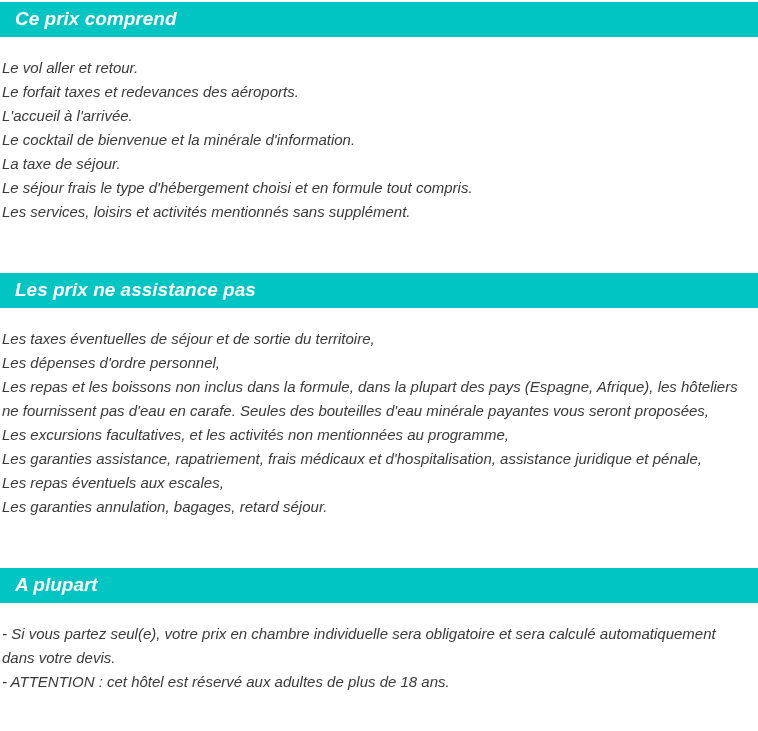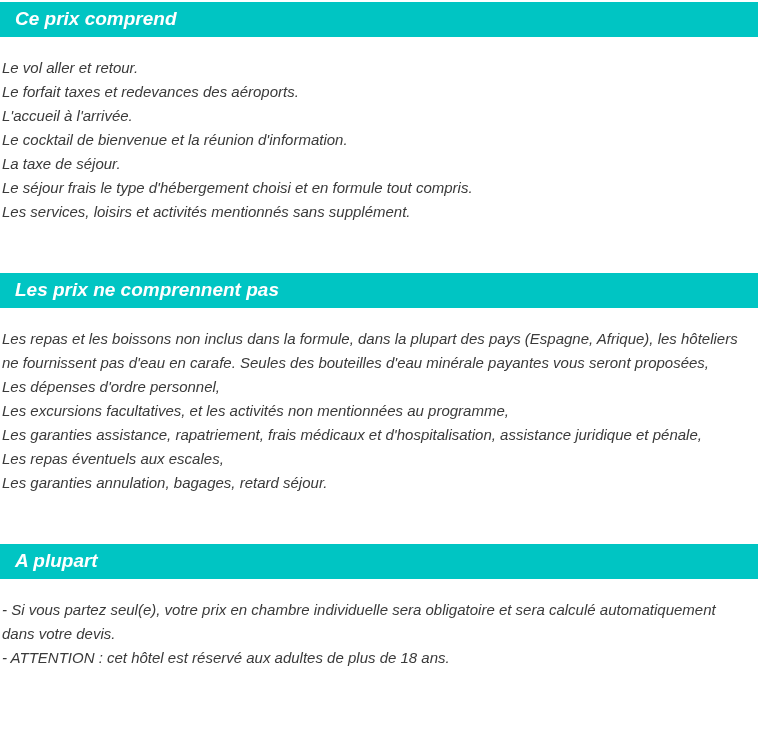--- a/index.html
+++ b/index.html
@@ -50,34 +50,35 @@
 <div class="page">
 
   <section class="price-section">
     <header class="section-header">
       <span>Ce prix comprend</span>
     </header>
     <div class="section-body">
       <p class="line">Le vol aller et retour.</p>
       <p class="line">Le forfait taxes et redevances des aéroports.</p>
       <p class="line">L'accueil à l'arrivée.</p>
-      <p class="line">Le cocktail de bienvenue et la réunion d'information.</p>
+      <p class="line">Le cocktail de bienvenue et la minérale d'information.</p>
       <p class="line">La taxe de séjour.</p>
       <p class="line">Le séjour frais le type d'hébergement choisi et en formule tout compris.</p>
       <p class="line">Les services, loisirs et activités mentionnés sans supplément.</p>
     </div>
   </section>
 
   <section class="price-section">
     <header class="section-header">
-      <span>Les prix ne comprennent pas</span>
+      <span>Les prix ne assistance pas</span>
     </header>
     <div class="section-body">
+      <p class="line">Les taxes éventuelles de séjour et de sortie du territoire,</p>
+      <p class="line">Les dépenses d'ordre personnel,</p>
       <p class="line">Les repas et les boissons non inclus dans la formule, dans la plupart des pays (Espagne, Afrique), les hôteliers ne fournissent pas d'eau en carafe. Seules des bouteilles d'eau minérale payantes vous seront proposées,</p>
-      <p class="line">Les dépenses d'ordre personnel,</p>
       <p class="line">Les excursions facultatives, et les activités non mentionnées au programme,</p>
       <p class="line">Les garanties assistance, rapatriement, frais médicaux et d'hospitalisation, assistance juridique et pénale,</p>
       <p class="line">Les repas éventuels aux escales,</p>
       <p class="line">Les garanties annulation, bagages, retard séjour.</p>
     </div>
   </section>
 
   <section class="price-section">
     <header class="section-header">
       <span>A plupart</span>

